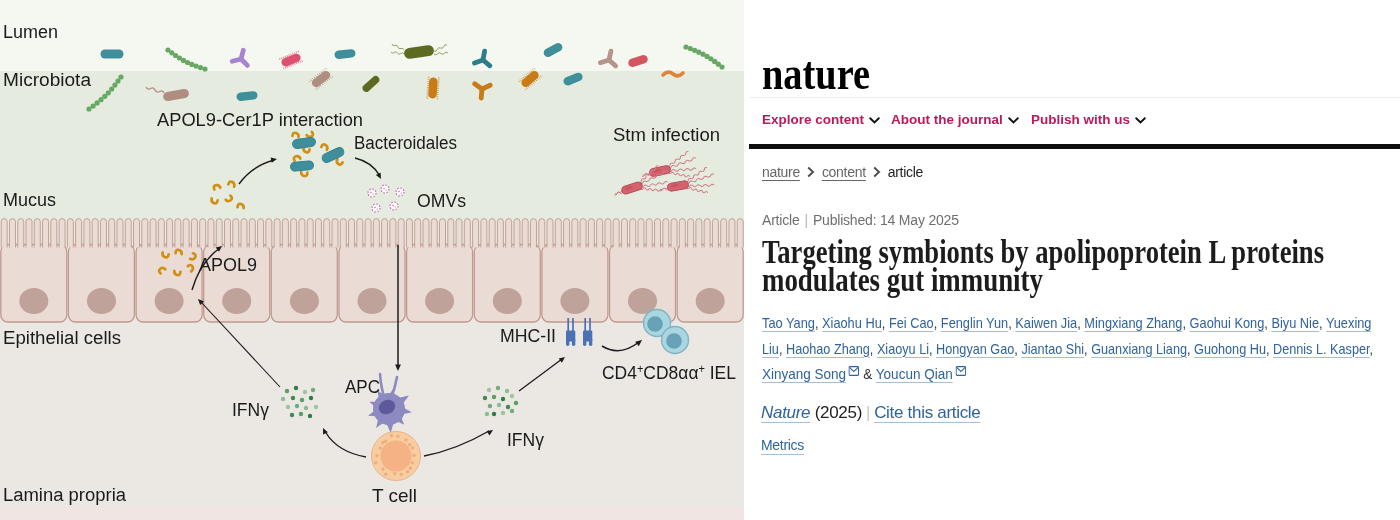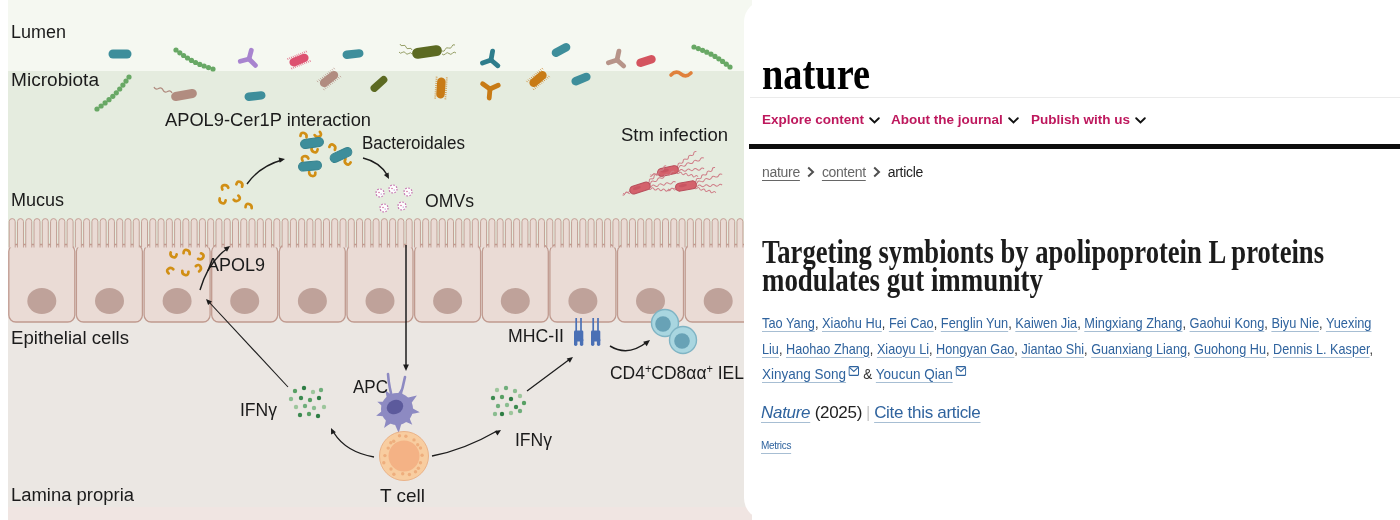--- a/index.html
+++ b/index.html
@@ -1,33 +1,33 @@
 <!DOCTYPE html>
 <html><head><meta charset="utf-8"><style>
 * { margin:0; padding:0; box-sizing:border-box; }
 html,body { width:1400px; height:520px; background:#fff; font-family:"Liberation Sans", sans-serif; overflow:hidden; }
 #wrap { position:relative; width:1400px; height:520px; }
-#left { position:absolute; left:8px; top:0; width:787px; height:520px; }
+#left { position:absolute; left:0; top:0; width:787px; height:520px; }
 #right { position:absolute; left:744px; top:0; width:708px; height:520px; background:#fff;border-radius:22px; }
 .hairline { position:absolute; left:6px; right:0; top:97px; height:1px; background:#ebebeb; }
 #logo { position:absolute; left:18px; top:53px; }
 .nav { position:absolute; top:113px; font-weight:bold; font-size:13.5px; color:#be185d; line-height:14px; white-space:nowrap; }
 #blackbar { position:absolute; left:5px; right:0; top:144px; height:4.5px; background:#0d0d0d; }
 #crumbs { position:absolute; left:18px; top:164px; font-size:14px; color:#666; letter-spacing:-0.3px; line-height:16px; }
 #crumbs a { color:#666; text-decoration:underline; text-underline-offset:3px; text-decoration-thickness:1px; }
 #crumbs .cur { color:#222; }
 #pub { position:absolute; left:18px; top:212px; font-size:14px; color:#6f6f6f; line-height:16px; letter-spacing:-0.2px; }
 #pub .sep { color:#b5b5b5; margin:0 5px; }
 #title { position:absolute; left:18px; top:230px; }
 .aline { position:absolute; left:18px; white-space:nowrap; font-size:15px; color:#333; transform-origin:0 50%; }
 a.au { color:#2f639e; text-decoration:underline; text-underline-offset:3px; text-decoration-thickness:1px; text-decoration-color:#a7bed3; }
 #cite { position:absolute; left:17px; top:404px; font-size:17px; color:#222; line-height:17px; letter-spacing:-0.3px; }
 #cite a { color:#2f639e; text-decoration:underline; text-underline-offset:3.5px; text-decoration-thickness:1px; text-decoration-color:#a7bed3; }
 #cite .sep { color:#c9c9c9; margin:0 4px; }
-#metrics { position:absolute; left:17px; top:437px; font-size:10px; line-height:17px; letter-spacing:-0.3px; }
+#metrics { position:absolute; left:17px; top:437px; font-size:14px; line-height:17px; letter-spacing:-0.3px; }
 #metrics a { color:#2f639e; text-decoration:underline; text-underline-offset:3.5px; text-decoration-thickness:1px; text-decoration-color:#a7bed3; }
 </style></head>
 <body>
 <div id="wrap">
 <div id="left"><svg width="744" height="520" viewBox="0 0 744 520" font-family="Liberation Sans, sans-serif">
 <rect x="0" y="0" width="744" height="71" fill="#f5f8f1"></rect>
 <rect x="0" y="71" width="744" height="175" fill="#e5ecdf"></rect>
 <rect x="0" y="246" width="744" height="274" fill="#ebe7e3"></rect>
 <rect x="0" y="507" width="744" height="13" fill="#f0e5e2"></rect>
 <rect x="100.5" y="49.5" width="23" height="9" rx="4.5" fill="#3e8e9b" transform="rotate(0 112 54)"></rect>
@@ -488,20 +488,21 @@
         </svg></div>
   <div class="nav" style="left:287px">Publish with us<svg width="11" height="7" viewBox="0 0 11 7" style="margin-left:5px">
           <path d="M 1.2 1.2 L 5.5 5.4 L 9.8 1.2" fill="none" stroke="#111" stroke-width="1.9" stroke-linecap="round"></path>
         </svg></div>
   <div id="blackbar"></div>
   <div id="crumbs"><a>nature</a><svg width="8" height="12" viewBox="0 0 8 12" style="margin:0 7px;vertical-align:-1px">
           <path d="M 1.2 1.5 L 6 6 L 1.2 10.5" fill="none" stroke="#4f4f4f" stroke-width="2"></path>
         </svg><a>content</a><svg width="8" height="12" viewBox="0 0 8 12" style="margin:0 7px;vertical-align:-1px">
           <path d="M 1.2 1.5 L 6 6 L 1.2 10.5" fill="none" stroke="#4f4f4f" stroke-width="2"></path>
         </svg><span class="cur">article</span></div>
+  <div id="pub">Article<span class="sep">|</span>Published: 14 May 2025</div>
   <svg id="title" width="600" height="70" viewBox="0 0 600 70">
     <text x="0" y="33" font-family="Liberation Serif, serif" font-weight="bold" font-size="33" fill="#1c1c1c" textLength="562" lengthAdjust="spacingAndGlyphs">Targeting symbionts by apolipoprotein L proteins</text>
     <text x="0" y="60.5" font-family="Liberation Serif, serif" font-weight="bold" font-size="33" fill="#1c1c1c" textLength="281" lengthAdjust="spacingAndGlyphs">modulates gut immunity</text>
   </svg>
   <div class="aline" style="top:314px; transform:scaleX(0.853)"><a class="au">Tao Yang</a>, <a class="au">Xiaohu Hu</a>, <a class="au">Fei Cao</a>, <a class="au">Fenglin Yun</a>, <a class="au">Kaiwen Jia</a>, <a class="au">Mingxiang Zhang</a>, <a class="au">Gaohui Kong</a>, <a class="au">Biyu Nie</a>, <a class="au">Yuexing</a></div>
   <div class="aline" style="top:339.5px; transform:scaleX(0.845)"><a class="au">Liu</a>, <a class="au">Haohao Zhang</a>, <a class="au">Xiaoyu Li</a>, <a class="au">Hongyan Gao</a>, <a class="au">Jiantao Shi</a>, <a class="au">Guanxiang Liang</a>, <a class="au">Guohong Hu</a>, <a class="au">Dennis L. Kasper</a>,</div>
   <div class="aline" style="top:365px; transform:scaleX(0.9)"><a class="au">Xinyang Song</a><svg width="12" height="10" viewBox="0 0 12 10" style="vertical-align:3.5px;margin-left:3px">
           <rect x="0.7" y="0.7" width="10.6" height="8.6" rx="1" fill="none" stroke="#2f639e" stroke-width="1.2"></rect>
           <path d="M 1.2 1.4 L 6 5.4 L 10.8 1.4" fill="none" stroke="#2f639e" stroke-width="1.2"></path>
         </svg> <span class="amp">&amp;</span> <a class="au">Youcun Qian</a><svg width="12" height="10" viewBox="0 0 12 10" style="vertical-align:3.5px;margin-left:3px">

